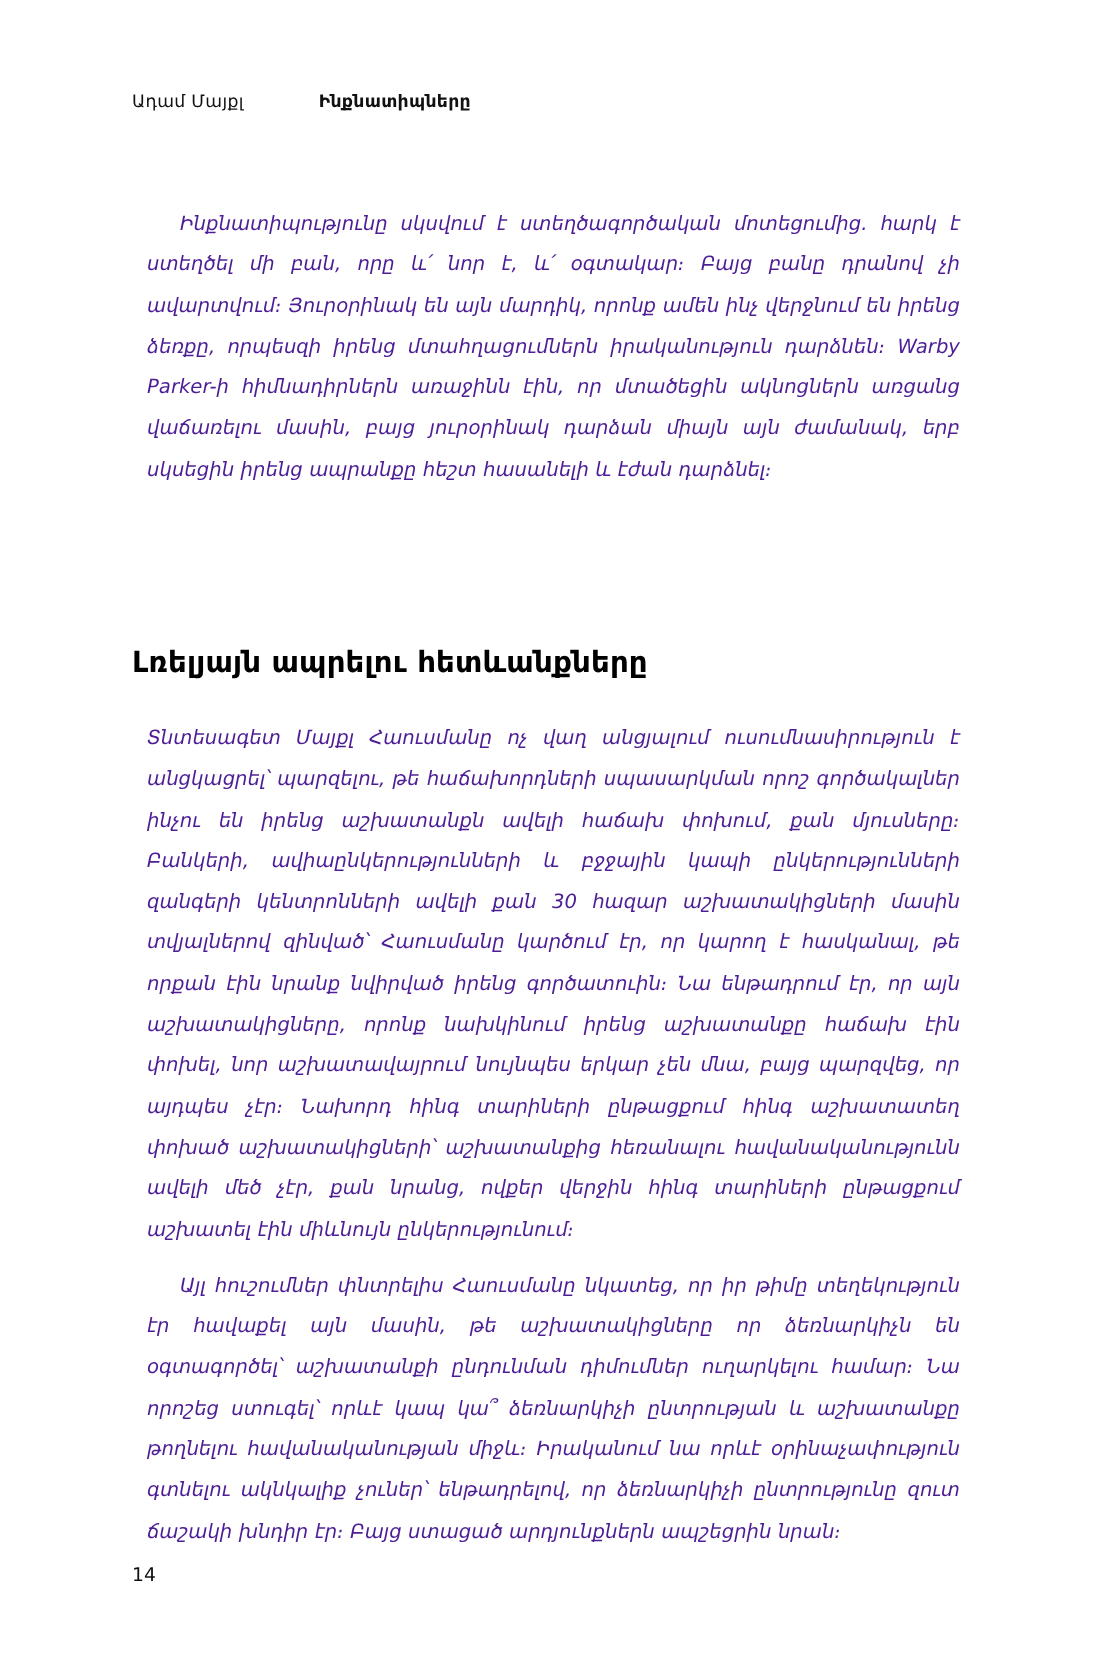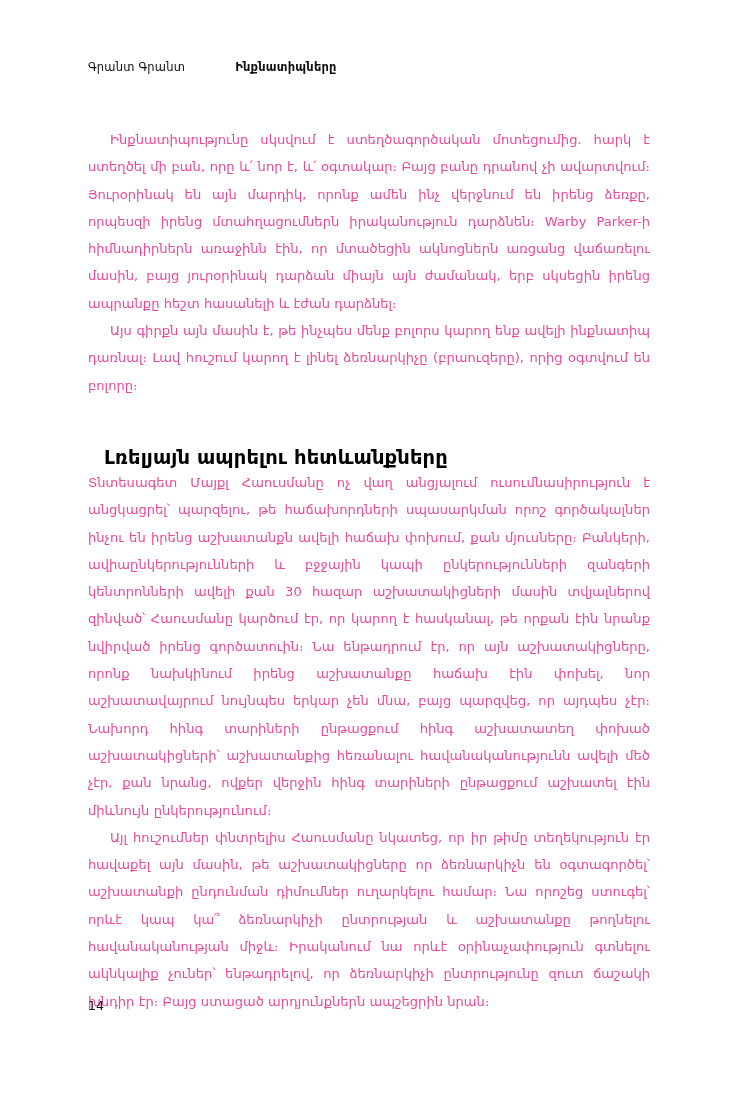--- a/index.html
+++ b/index.html
@@ -50,39 +50,40 @@
 
   
   .body-block {
     position: absolute;
     left: 88px;
     top: 126px;
     width: 562px;
   }
 
   p.para {
-    margin: 0;
+    margin: 10px;
     font-size: 13.1px;
     line-height: 27.3px;
     text-align: justify;
     text-justify: inter-word;
     word-spacing: 0.1px;
-    color: #ec4899;
+    color: #4c1d95;
     hyphens: manual;
+    font-style: italic;
   }
   p.para.indent {
     text-indent: 22px;
   }
   p.para.last-line-full {
     text-align-last: left;
   }
 
   
   h2.section-heading {
-    margin: 16px;
+    margin: 0;
     position: absolute;
     left: 88px;
     top: 428px;
     width: 562px;
     font-size: 19.5px;
     font-weight: 700;
     line-height: 28px;
     letter-spacing: 0.1px;
     color: #000;
   }
@@ -91,37 +92,36 @@
     position: absolute;
     left: 88px;
     top: 469px;
     width: 562px;
   }
 
   
   .folio {
     position: absolute;
     left: 88px;
-    top: 998px;
+    top: 1042px;
     font-size: 12.5px;
     color: #111;
   }
 </style>
 </head>
 <body>
 
 <div class="page">
 
   <div class="running-head">
-    <span class="author">Գրանտ Գրանտ</span><span class="sep"></span><span class="booktitle">Ինքնատիպները</span>
+    <span class="author">Ադամ Մայքլ</span><span class="sep"></span><span class="booktitle">Ինքնատիպները</span>
   </div>
 
   <div class="body-block">
     <p class="para indent">Ինքնատիպությունը սկսվում է ստեղծագործական մոտեցումից. հարկ է ստեղծել մի բան, որը և՛ նոր է, և՛ օգտակար։ Բայց բանը դրանով չի ավարտվում։ Յուրօրինակ են այն մարդիկ, որոնք ամեն ինչ վերջնում են իրենց ձեռքը, որպեսզի իրենց մտահղացումներն իրականություն դարձնեն։ Warby Parker-ի հիմնադիրներն առաջինն էին, որ մտածեցին ակնոցներն առցանց վաճառելու մասին, բայց յուրօրինակ դարձան միայն այն ժամանակ, երբ սկսեցին իրենց ապրանքը հեշտ հասանելի և էժան դարձնել։</p>
-    <p class="para indent last-line-full">Այս գիրքն այն մասին է, թե ինչպես մենք բոլորս կարող ենք ավելի ինքնատիպ դառնալ։ Լավ հուշում կարող է լինել ձեռնարկիչը (բրաուզերը), որից օգտվում են բոլորը։</p>
   </div>
 
   <h2 class="section-heading">Լռելյայն ապրելու հետևանքները</h2>
 
   <div class="block-2">
     <p class="para">Տնտեսագետ Մայքլ Հաուսմանը ոչ վաղ անցյալում ուսումնասիրություն է անցկացրել՝ պարզելու, թե հաճախորդների սպասարկման որոշ գործակալներ ինչու են իրենց աշխատանքն ավելի հաճախ փոխում, քան մյուսները։ Բանկերի, ավիաընկերությունների և բջջային կապի ընկերությունների զանգերի կենտրոնների ավելի քան 30 հազար աշխատակիցների մասին տվյալներով զինված՝ Հաուսմանը կարծում էր, որ կարող է հասկանալ, թե որքան էին նրանք նվիրված իրենց գործատուին։ Նա ենթադրում էր, որ այն աշխատակիցները, որոնք նախկինում իրենց աշխատանքը հաճախ էին փոխել, նոր աշխատավայրում նույնպես երկար չեն մնա, բայց պարզվեց, որ այդպես չէր։ Նախորդ հինգ տարիների ընթացքում հինգ աշխատատեղ փոխած աշխատակիցների՝ աշխատանքից հեռանալու հավանականությունն ավելի մեծ չէր, քան նրանց, ովքեր վերջին հինգ տարիների ընթացքում աշխատել էին միևնույն ընկերությունում։</p>
     <p class="para indent">Այլ հուշումներ փնտրելիս Հաուսմանը նկատեց, որ իր թիմը տեղեկություն էր հավաքել այն մասին, թե աշխատակիցները որ ձեռնարկիչն են օգտագործել՝ աշխատանքի ընդունման դիմումներ ուղարկելու համար։ Նա որոշեց ստուգել՝ որևէ կապ կա՞ ձեռնարկիչի ընտրության և աշխատանքը թողնելու հավանականության միջև։ Իրականում նա որևէ օրինաչափություն գտնելու ակնկալիք չուներ՝ ենթադրելով, որ ձեռնարկիչի ընտրությունը զուտ ճաշակի խնդիր էր։ Բայց ստացած արդյունքներն ապշեցրին նրան։</p>
   </div>
 
   <div class="folio">14</div>

